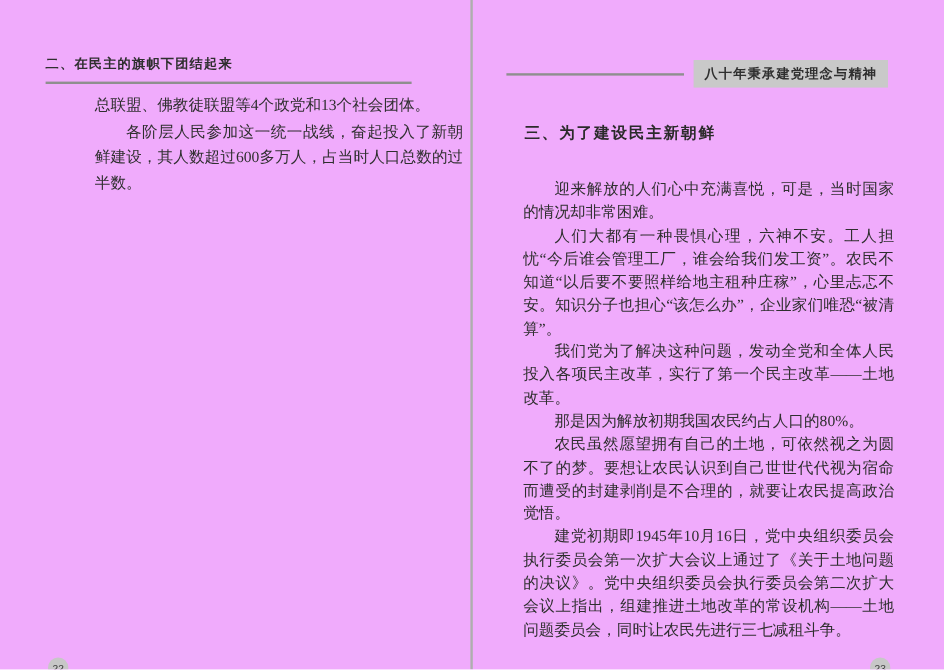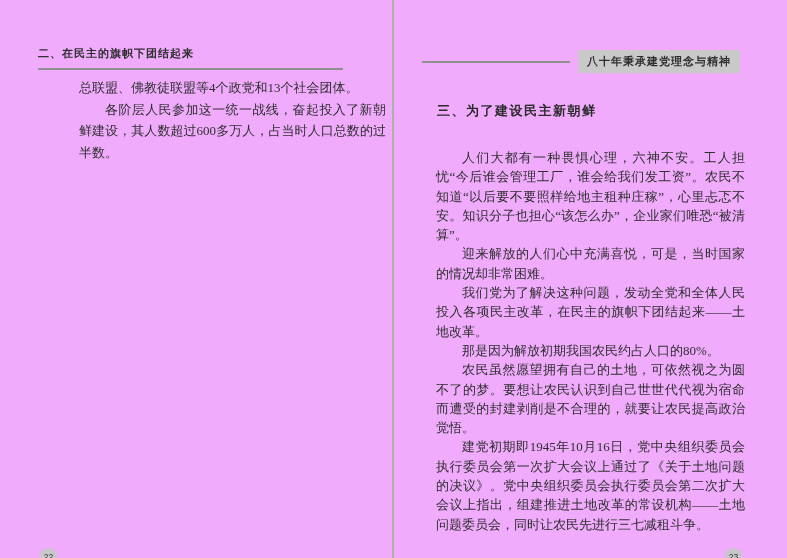--- a/index.html
+++ b/index.html
@@ -83,23 +83,23 @@
   </div>
 
   <div class="right-head">
     <span class="head-rule"></span>
     <span class="head-box">八十年秉承建党理念与精神</span>
   </div>
 
   <h1 class="chapter-title">三、为了建设民主新朝鲜</h1>
 
   <div class="right-body" id="right-body">
+      <p class="para indent">迎来解放的人们心中充满喜悦，可是，当时国家的情况却非常困难。</p>
       <p class="para indent">人们大都有一种畏惧心理，六神不安。工人担忧“今后谁会管理工厂，谁会给我们发工资”。农民不知道“以后要不要照样给地主租种庄稼”，心里忐忑不安。知识分子也担心“该怎么办”，企业家们唯恐“被清算”。</p>
-      <p class="para indent">迎来解放的人们心中充满喜悦，可是，当时国家的情况却非常困难。</p>
-      <p class="para indent">我们党为了解决这种问题，发动全党和全体人民投入各项民主改革，在民主的旗帜下团结起来——土地改革。</p>
+      <p class="para indent">我们党为了解决这种问题，发动全党和全体人民投入各项民主改革，实行了第一个民主改革——土地改革。</p>
       <p class="para indent">那是因为解放初期我国农民约占人口的80%。</p>
       <p class="para indent">农民虽然愿望拥有自己的土地，可依然视之为圆不了的梦。要想让农民认识到自己世世代代视为宿命而遭受的封建剥削是不合理的，就要让农民提高政治觉悟。</p>
       <p class="para indent">建党初期即1945年10月16日，党中央组织委员会执行委员会第一次扩大会议上通过了《关于土地问题的决议》。党中央组织委员会执行委员会第二次扩大会议上指出，组建推进土地改革的常设机构——土地问题委员会，同时让农民先进行三七减租斗争。</p>
     </div>
 
   <div class="page-num right">
     <span>23</span>
   </div>
 
 </div>

